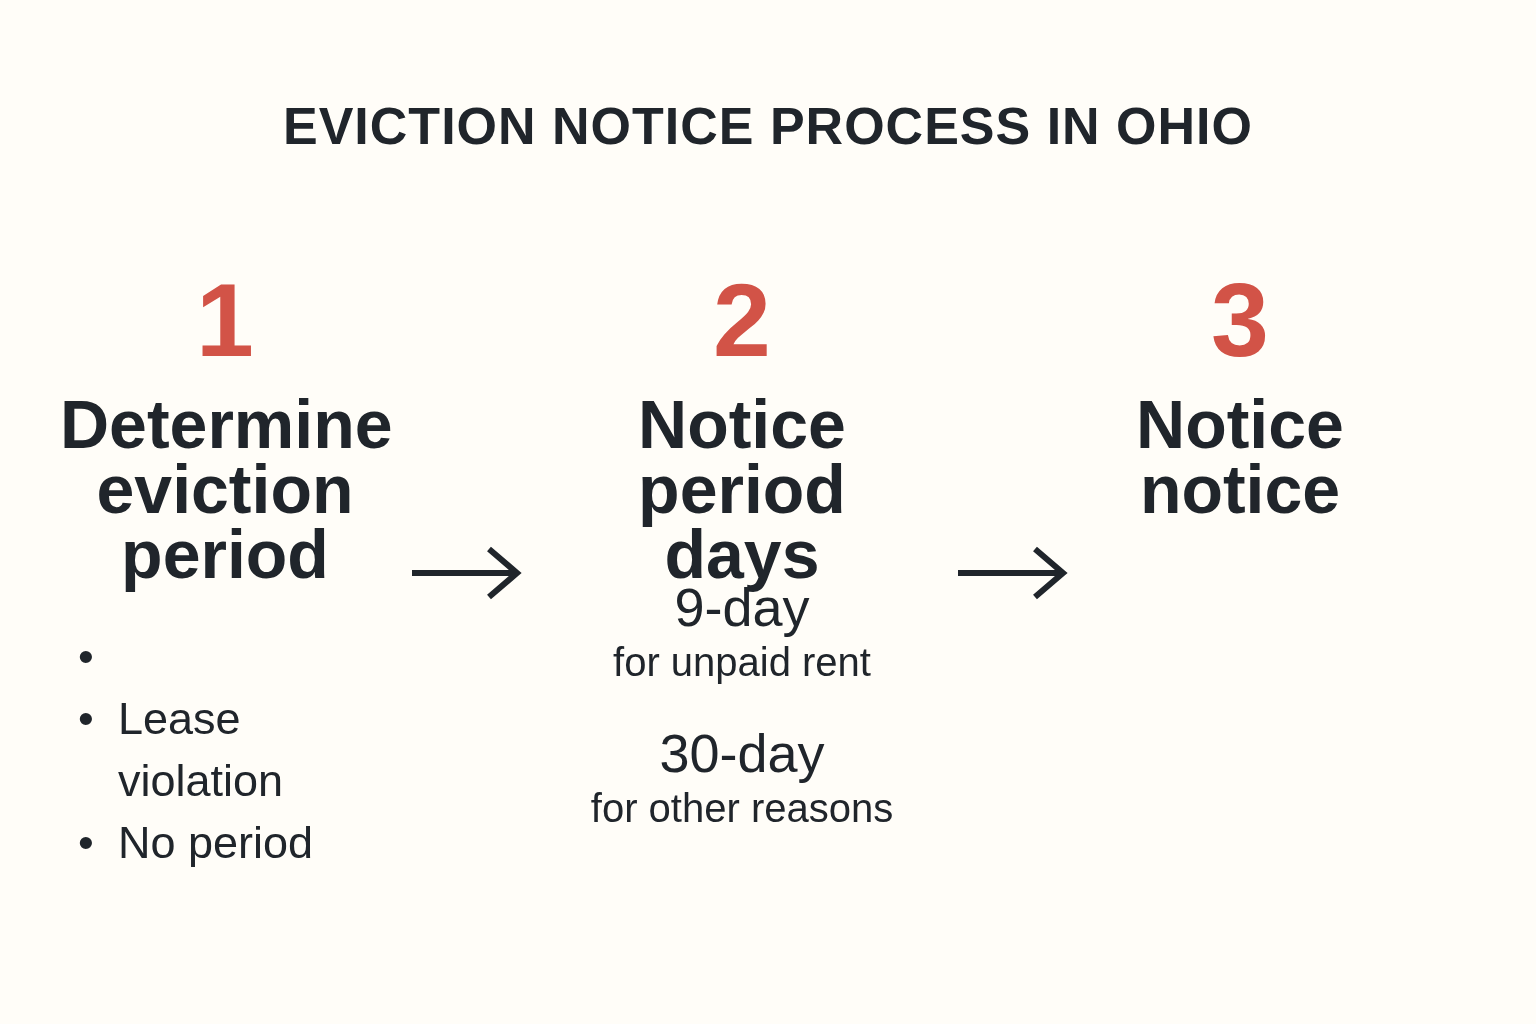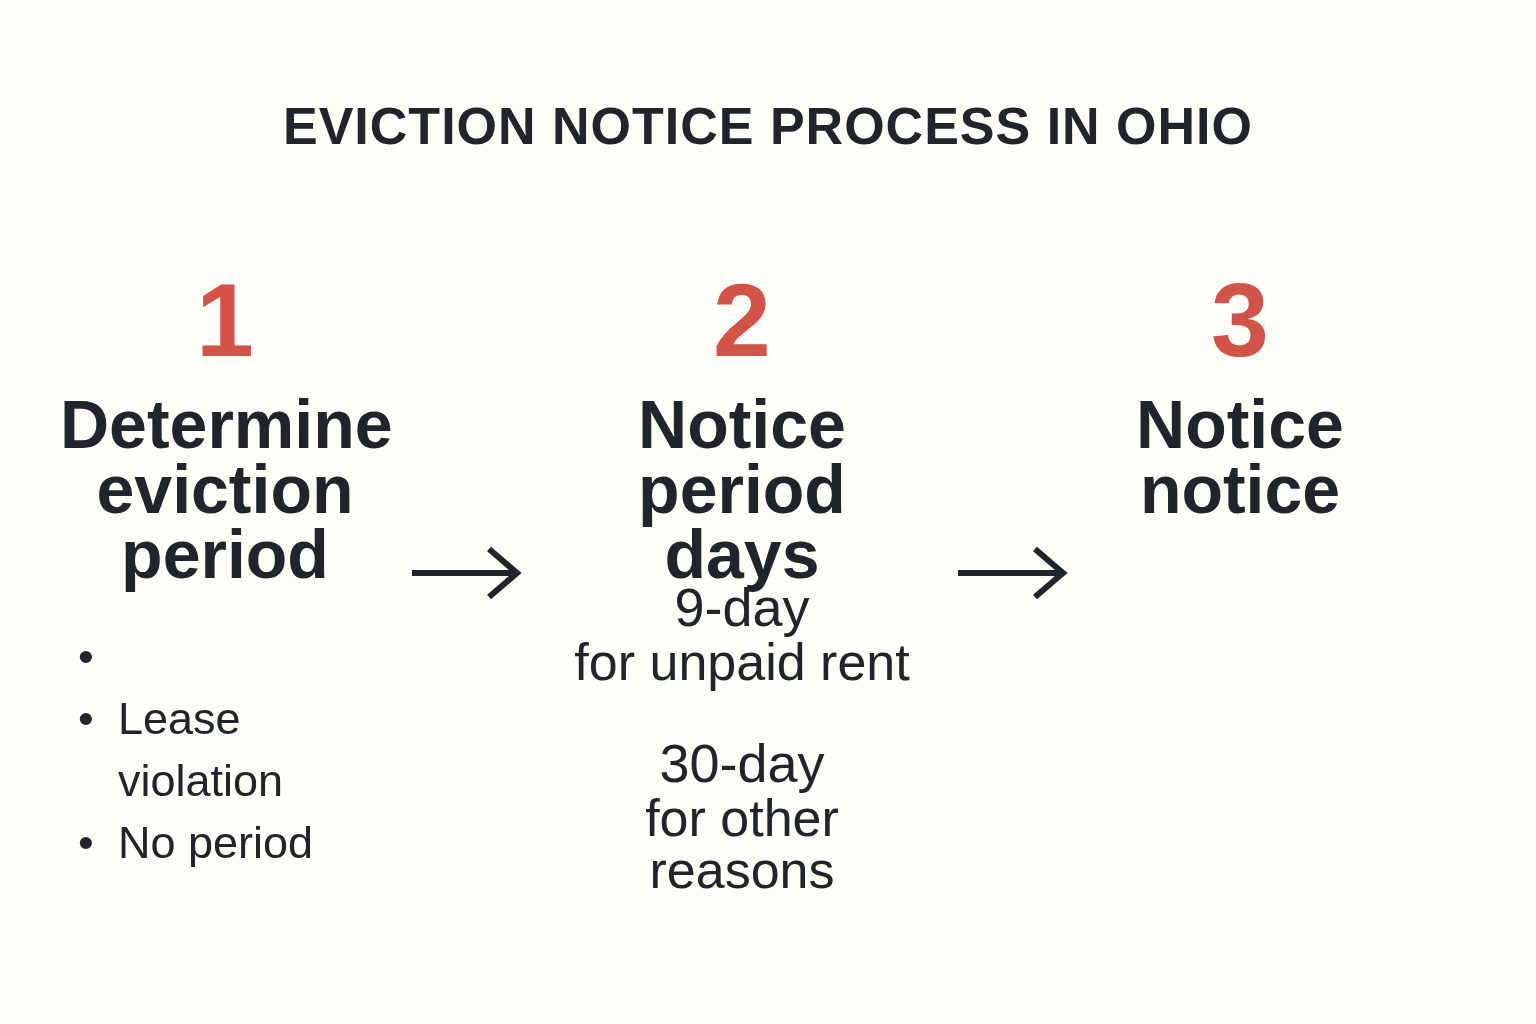--- a/index.html
+++ b/index.html
@@ -67,28 +67,28 @@
     width: 40px;
     flex: 0 0 40px;
     font-size: 45px;
   }
   .periods {
     position: absolute;
     top: 578px;
     left: 0;
     width: 100%;
   }
-  .period + .period { margin-top: 46px; }
+  .period + .period { margin-top: 36px; }
   .period-duration {
     font-size: 54px;
     line-height: 58px;
     font-weight: 400;
   }
   .period-condition {
-    font-size: 52px;
+    font-size: 40px;
     line-height: 52px;
     font-weight: 400;
   }
   .flow-arrow {
     position: absolute;
     top: 544px;
     width: 112px;
     height: 58px;
     color: var(--text-color, #20252B);
   }

